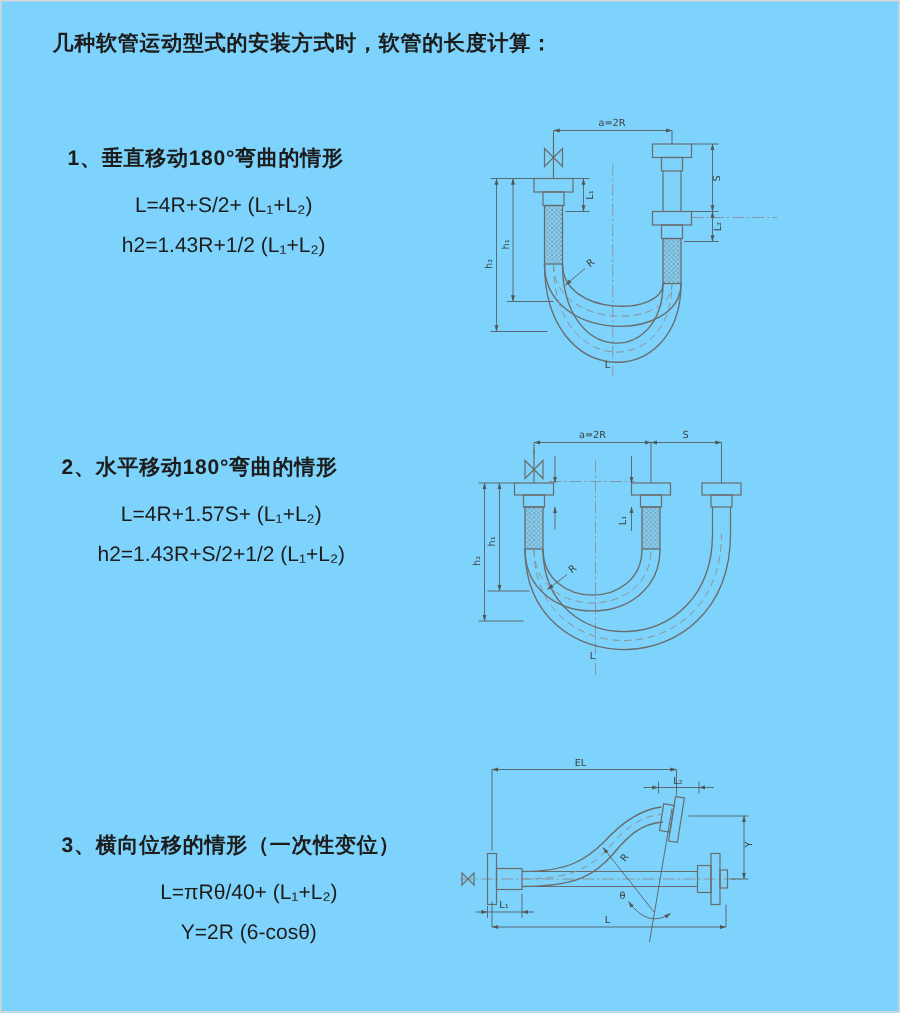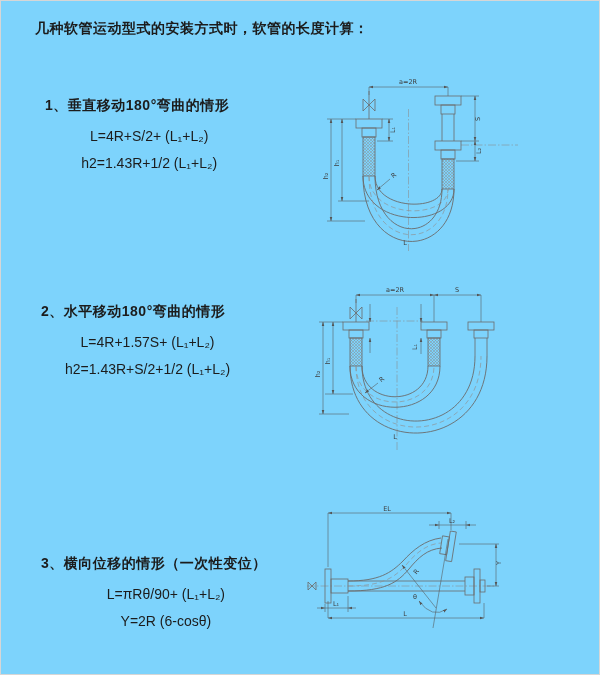--- a/index.html
+++ b/index.html
@@ -209,21 +209,21 @@
     <g>
       <line class="dim" x1="67" y1="104" x2="54" y2="114" marker-end="url(#ar2)"></line>
       <text transform="translate(72,102) rotate(-38)" text-anchor="middle">R</text>
     </g>
 
     <text x="84" y="160" text-anchor="middle" font-size="6.5">L</text>
   </svg>
 
   <div class="sec" id="sec3">
     <div class="sec-heading">3、横向位移的情形（一次性变位）</div>
-    <div class="formula">L=πRθ/90+ (L₁+L₂)</div>
+    <div class="formula">L=πRθ/40+ (L₁+L₂)</div>
     <div class="formula">Y=2R (6-cosθ)</div>
   </div>
 
   <svg id="svg3" width="300" height="160" viewBox="0 0 300 160">
     <defs>
       <marker id="ar3" viewBox="0 0 8 8" refX="7.6" refY="4" markerWidth="8" markerHeight="8" orient="auto-start-reverse">
         <path d="M0,1.6 L8,4 L0,6.4 z" fill="#555"></path>
       </marker>
     </defs>
 

